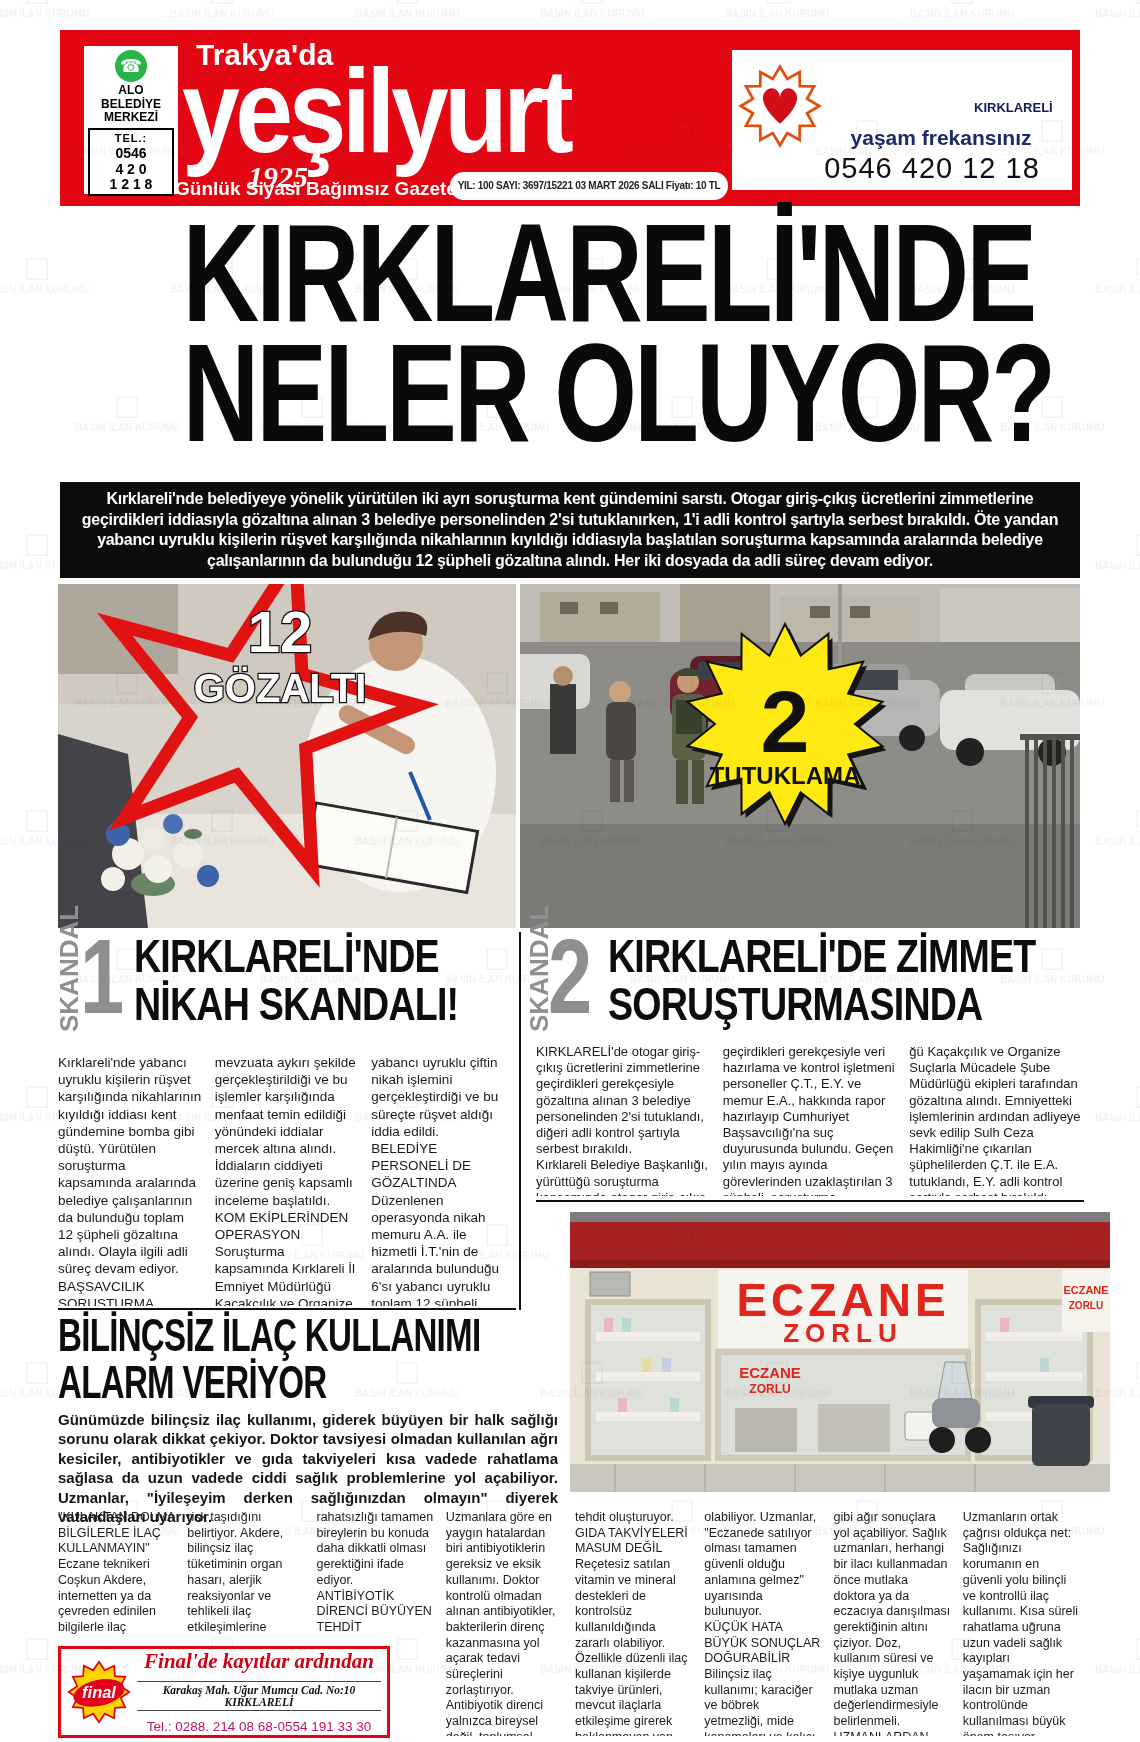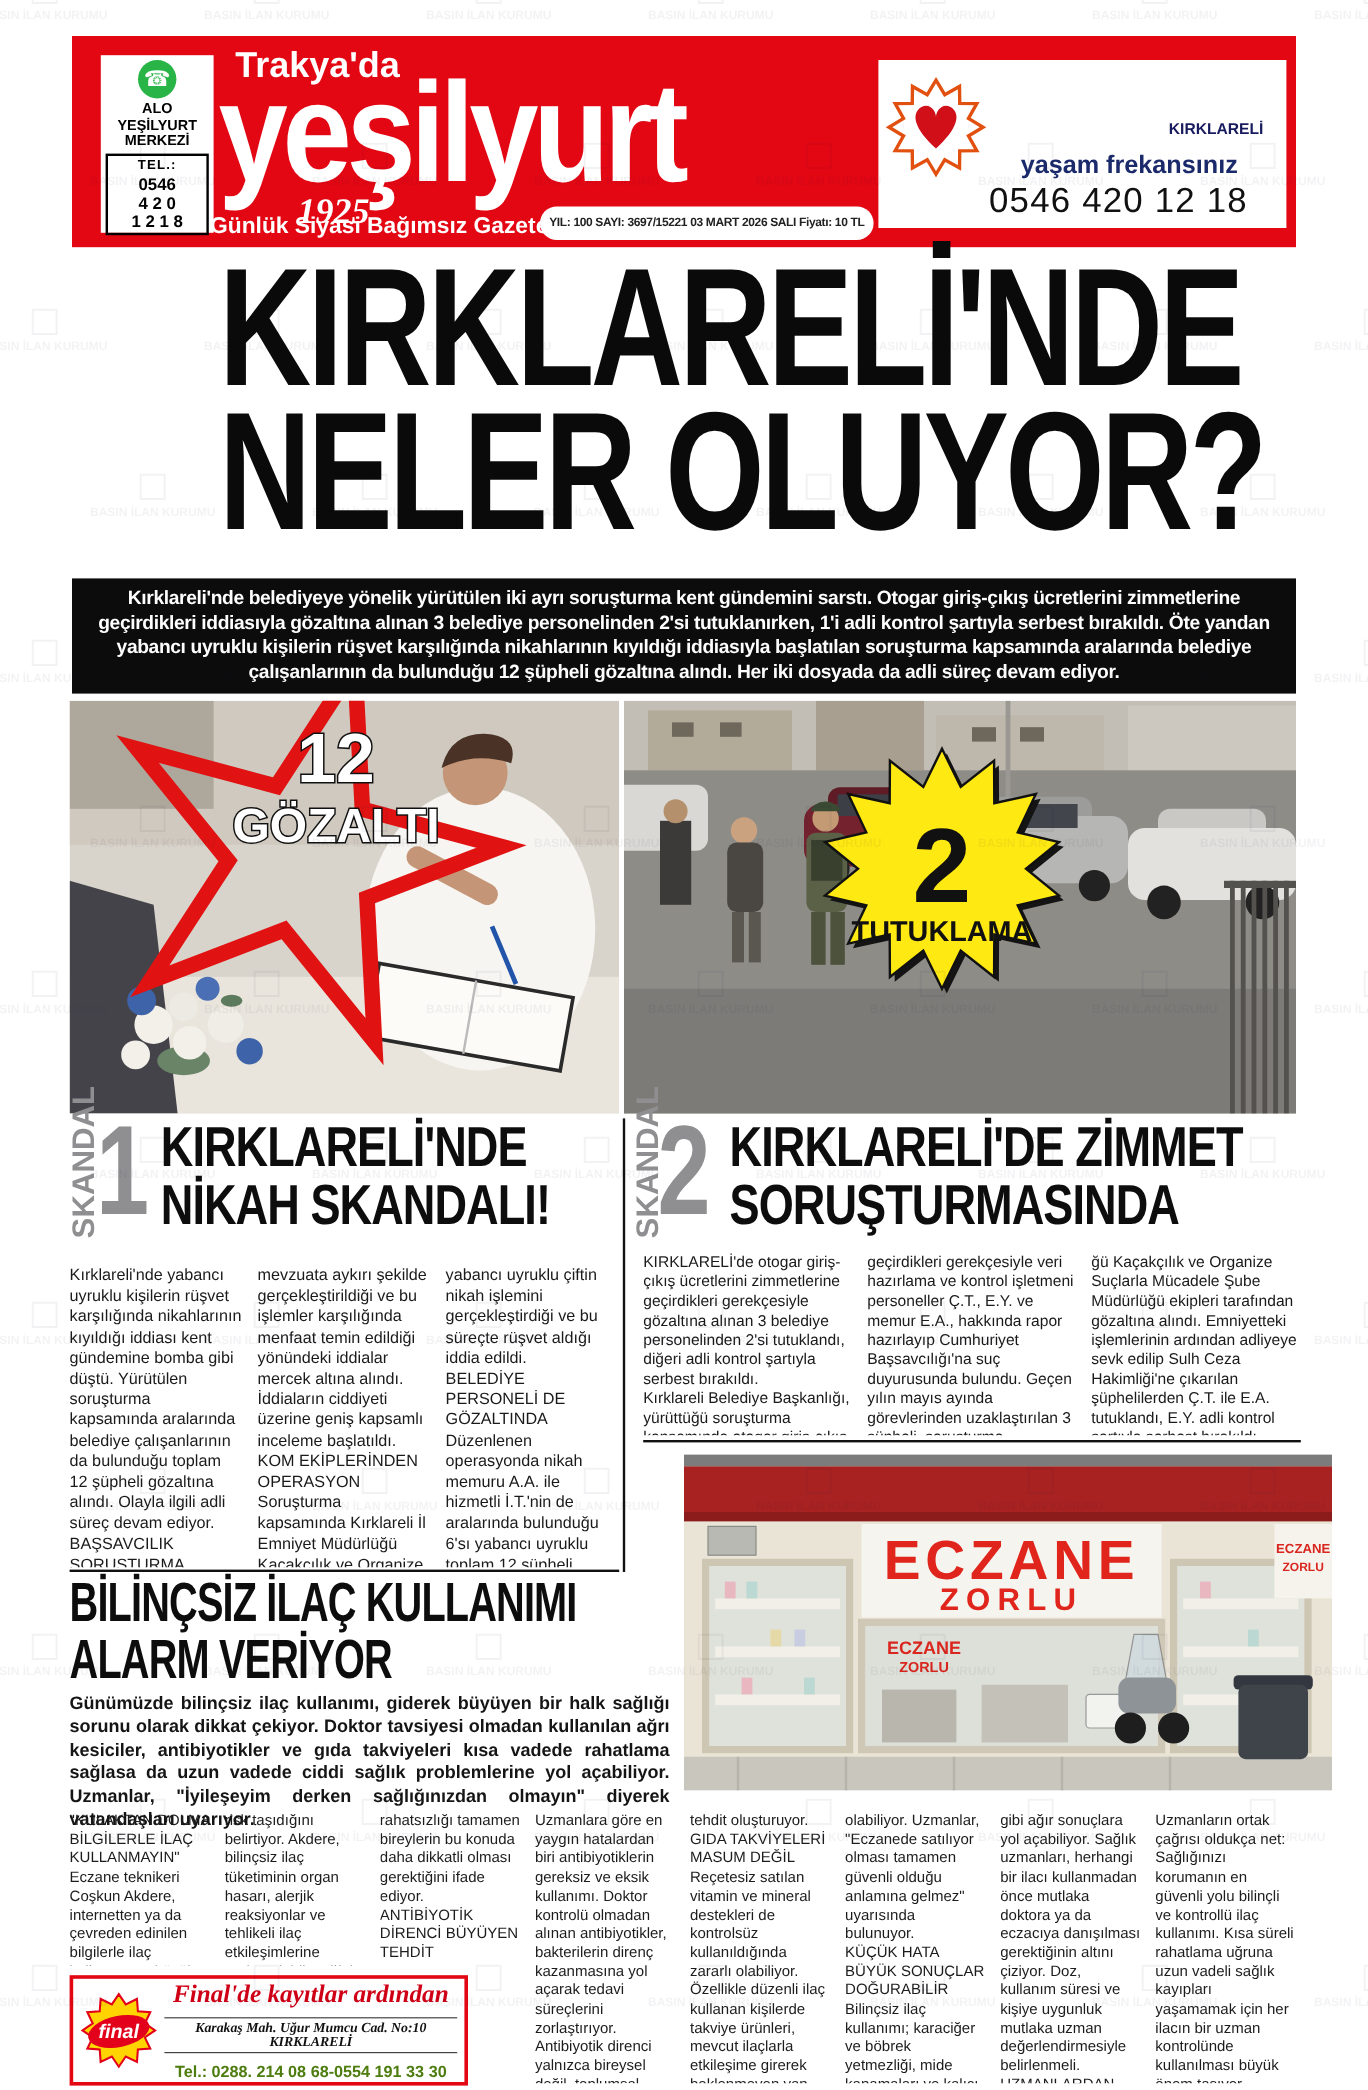--- a/index.html
+++ b/index.html
@@ -51,38 +51,38 @@
   .lead3{left:58px;top:1410px;width:500px;font-weight:bold;font-size:15px;line-height:19.4px;color:#151515;text-align:justify;}
   .bcols{left:58px;top:1510px;width:1022px;display:flex;gap:12px;}
   .bcol{flex:1;font-size:12.5px;line-height:15.7px;color:#1c1c1c;white-space:pre-line;overflow:hidden;max-height:226px;}
   .bcol.short{max-height:128px;}
 
   
   .ad{left:58px;top:1646px;width:332px;height:92px;border:3px solid #e30613;background:#fff;box-sizing:border-box;display:flex;align-items:center;gap:6px;padding:2px 6px;}
   .ad-right{flex:1;text-align:center;}
   .ad-head{font-family:"Liberation Serif",serif;font-style:italic;font-weight:bold;color:#cf0016;font-size:21px;line-height:23px;}
   .ad-addr{font-family:"Liberation Serif",serif;font-style:italic;font-weight:bold;color:#111;font-size:11.5px;border-top:1px solid #444;border-bottom:1px solid #444;padding:2px 0;margin:8px 0;}
-  .ad-phone{font-weight:bold;font-size:13.5px;color:#4d7c0f;}
+  .ad-phone{font-weight:normal;font-size:13.5px;color:#be185d;}
 
   
   #wm-layer{position:absolute;left:0;top:0;width:1140px;height:1742px;z-index:40;pointer-events:none;overflow:hidden;}
   .wm{position:absolute;opacity:.05;color:#1a1a40;text-align:center;}
   .wm-box{font-size:30px;line-height:28px;}
   .wm-text{font-size:10px;font-weight:bold;white-space:nowrap;}
 </style>
 </head>
 <body>
 
 <div id="page">
 
   <header class="abs masthead">
     <div class="phonebox">
       <div class="wa">☎</div>
       <div class="alo">ALO</div>
-      <div class="alo">YEŞİLYURT</div>
+      <div class="alo">BELEDİYE</div>
       <div class="alo">MERKEZİ</div>
       <div class="telbox">
         <div class="tl">TEL.:</div>
         <div>0546</div>
         <div>4 2 0</div>
         <div>1 2 1 8</div>
       </div>
     </div>
     <div class="mh-region">Trakya'da</div>
     <div class="mh-title">yeşilyurt</div>

